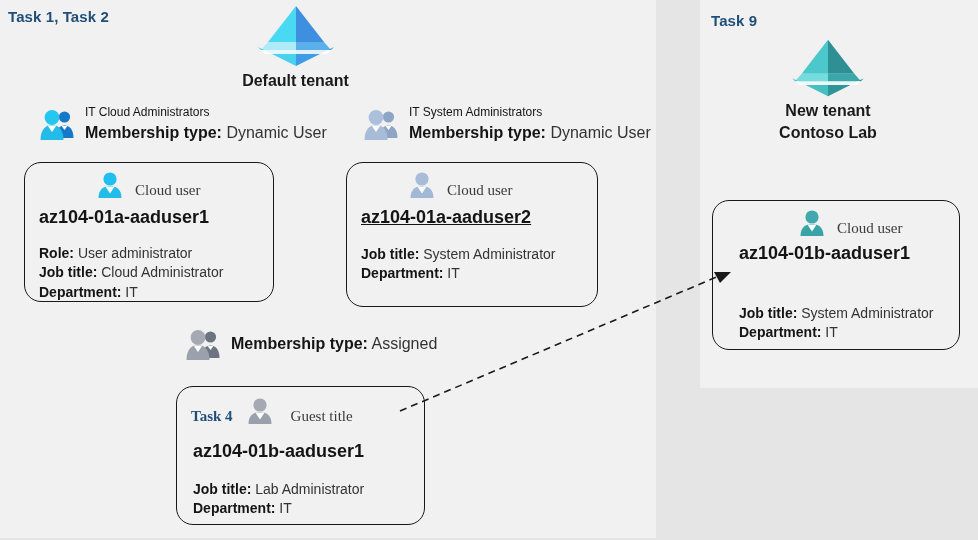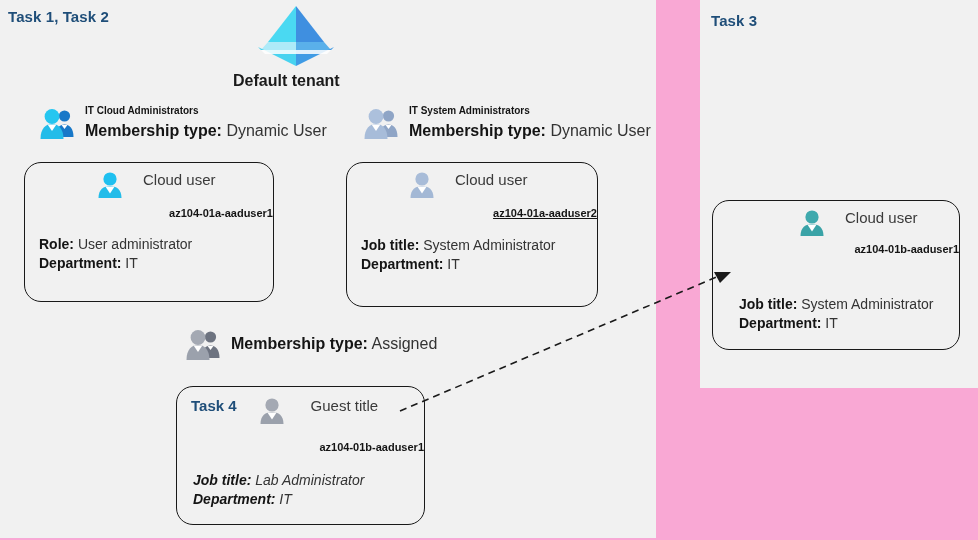--- a/index.html
+++ b/index.html
@@ -8,21 +8,21 @@
     background: #ffffff;
   }
   body {
     font-family: "Liberation Sans", sans-serif;
     -webkit-font-smoothing: antialiased;
   }
   #canvas {
     position: relative;
     width: 978px;
     height: 540px;
-    background: #f9a8d4;
+    background: #e5e5e5;
     overflow: hidden;
   }
 
   
   .panel {
     position: absolute;
     background: #f1f1f1;
   }
   #left-panel  { left: 0;   top: 0; width: 656px; height: 538px; }
   #right-panel { left: 700px; top: 0; width: 278px; height: 388px; }
@@ -31,76 +31,76 @@
   .task-label {
     position: absolute;
     font-size: 15px;
     font-weight: bold;
     color: #1f4e79;
     letter-spacing: 0.1px;
     white-space: nowrap;
   }
 
   
-  .tenant { position: absolute; }
+  .tenant { position: absolute; text-align: center; }
   .tenant-caption {
     font-size: 16px;
     font-weight: bold;
     color: #1a1a1a;
     white-space: nowrap;
     line-height: 1.35;
   }
   .tenant-icon { display: block; margin: 0 auto; }
 
   
   .group { position: absolute; display: flex; align-items: center; gap: 7px; }
   .group-text { line-height: 1.45; }
   .group-title {
-    font-size: 10px;
-    font-weight: bold;
+    font-size: 12px;
+    font-weight: normal;
     color: #141414;
     white-space: nowrap;
   }
   .group-meta {
     font-size: 16px;
     color: #333333;
     white-space: nowrap;
   }
   .group-meta b { color: #141414; }
 
   
   .card {
     position: absolute;
     box-sizing: border-box;
     border: 1.6px solid #191919;
     border-radius: 17px;
     background: transparent;
   }
   .card-head {
     display: flex;
-    align-items: flex-start;
-    gap: 20px;
-    white-space: nowrap;
+    align-items: flex-end;
+    gap: 12px;
+    white-space: nowrap;
+    font-family: Liberation Serif, serif;
   }
   .card-head .task-inline {
     font-size: 15px;
     font-weight: bold;
     color: #1f4e79;
     margin-right: 2px;
   }
   .card-usertype {
     font-size: 15px;
     color: #3a3a3a;
   }
   .card-name {
-    font-size: 11px;
+    font-size: 18px;
     font-weight: bold;
     color: #141414;
     white-space: nowrap;
-    text-align: right;
   }
   .card-props { line-height: 1.38; }
   .card-props div {
     font-size: 14px;
     color: #333333;
     white-space: nowrap;
   }
   .card-props b { color: #141414; }
 
   
@@ -157,20 +157,24 @@
       </svg>
       <span class="card-usertype">Cloud user</span>
     </div>
     <div class="card-name" style="margin:8px 0 0 14px;">az104-01a-aaduser1</div>
     <div class="card-props" style="margin:16px 0 0 14px;">
       <div>
         <b>Role:</b>
         <span>User administrator</span>
       </div>
       <div>
+        <b>Job title:</b>
+        <span>Cloud Administrator</span>
+      </div>
+      <div>
         <b>Department:</b>
         <span>IT</span>
       </div>
     </div>
   </div>
 
   <div class="group" style="left:362px; top:104px;">
     <svg width="40" height="34" viewBox="0 0 40 34">
       <circle cx="26.5" cy="10" r="5.6" fill="#8fa5c6"></circle>
       <path d="M17.5 31 C17.5 22.5 21.5 18.6 26.5 18.6 C31.5 18.6 35.5 22.5 35.5 31 Z" fill="#8fa5c6"></path>
@@ -231,34 +235,48 @@
     <div class="card-head" style="margin:10px 0 16px 14px;">
       <span class="task-inline">Task 4</span>
       <svg width="26" height="28" viewBox="0 0 26 28">
         <circle cx="13" cy="8" r="6.6" fill="#a4a9b3"></circle>
         <path d="M1.5 27 C1.5 18.5 6.6 15 13 15 C19.4 15 24.5 18.5 24.5 27 Z" fill="#9ba1ac"></path>
         <path d="M8.4 15.4 L13 22.6 L17.6 15.4 Z" fill="#ffffff"></path>
       </svg>
       <span class="card-usertype" style="margin-left:6px;">Guest title</span>
     </div>
     <div class="card-name" style="margin:11px 0 0 16px;">az104-01b-aaduser1</div>
-    <div class="card-props" style="margin:18px 0 4px 16px;font-style:italic;">
+    <div class="card-props" style="margin:18px 0 4px 16px;">
       <div>
         <b>Job title:</b>
         <span>Lab Administrator</span>
       </div>
       <div>
         <b>Department:</b>
         <span>IT</span>
       </div>
     </div>
   </div>
 
-  <div class="task-label" style="left:711px; top:12px;">Task 3</div>
-
+  <div class="task-label" style="left:711px; top:12px;">Task 9</div>
+
+  <div class="tenant" style="left:763px; top:36px; width:130px;">
+    <svg class="tenant-icon" width="76" height="64" viewBox="0 0 80 68">
+      <polygon points="40,4 12,40 40,40" fill="#4cc7cb"></polygon>
+      <polygon points="40,4 68,40 40,40" fill="#2e9094"></polygon>
+      <polygon points="40,40 12,40 5,48 40,48" fill="#74dcdd"></polygon>
+      <polygon points="40,40 68,40 75,48 40,48" fill="#3aa7ab"></polygon>
+      <polygon points="5,48 40,48 40,64 2,45" fill="#46bfc3"></polygon>
+      <polygon points="75,48 40,48 40,64 78,45" fill="#2f9498"></polygon>
+      <polygon points="5,48 40,48 40,52 9,52" fill="#ffffff" opacity="0.9"></polygon>
+      <polygon points="75,48 40,48 40,52 71,52" fill="#ffffff" opacity="0.9"></polygon>
+    </svg>
+    <div class="tenant-caption">New  tenant</div>
+    <div class="tenant-caption">Contoso Lab</div>
+  </div>
 
   <div class="card" style="left:712px; top:200px; width:248px; height:150px;">
     <div class="card-head" style="margin:8px 0 0 86px;">
       <svg width="26" height="28" viewBox="0 0 26 28">
         <circle cx="13" cy="8" r="6.6" fill="#3fa9ad"></circle>
         <path d="M1.5 27 C1.5 18.5 6.6 15 13 15 C19.4 15 24.5 18.5 24.5 27 Z" fill="#3aa3a7"></path>
         <path d="M8.4 15.4 L13 22.6 L17.6 15.4 Z" fill="#ffffff"></path>
       </svg>
       <span class="card-usertype">Cloud user</span>
     </div>

